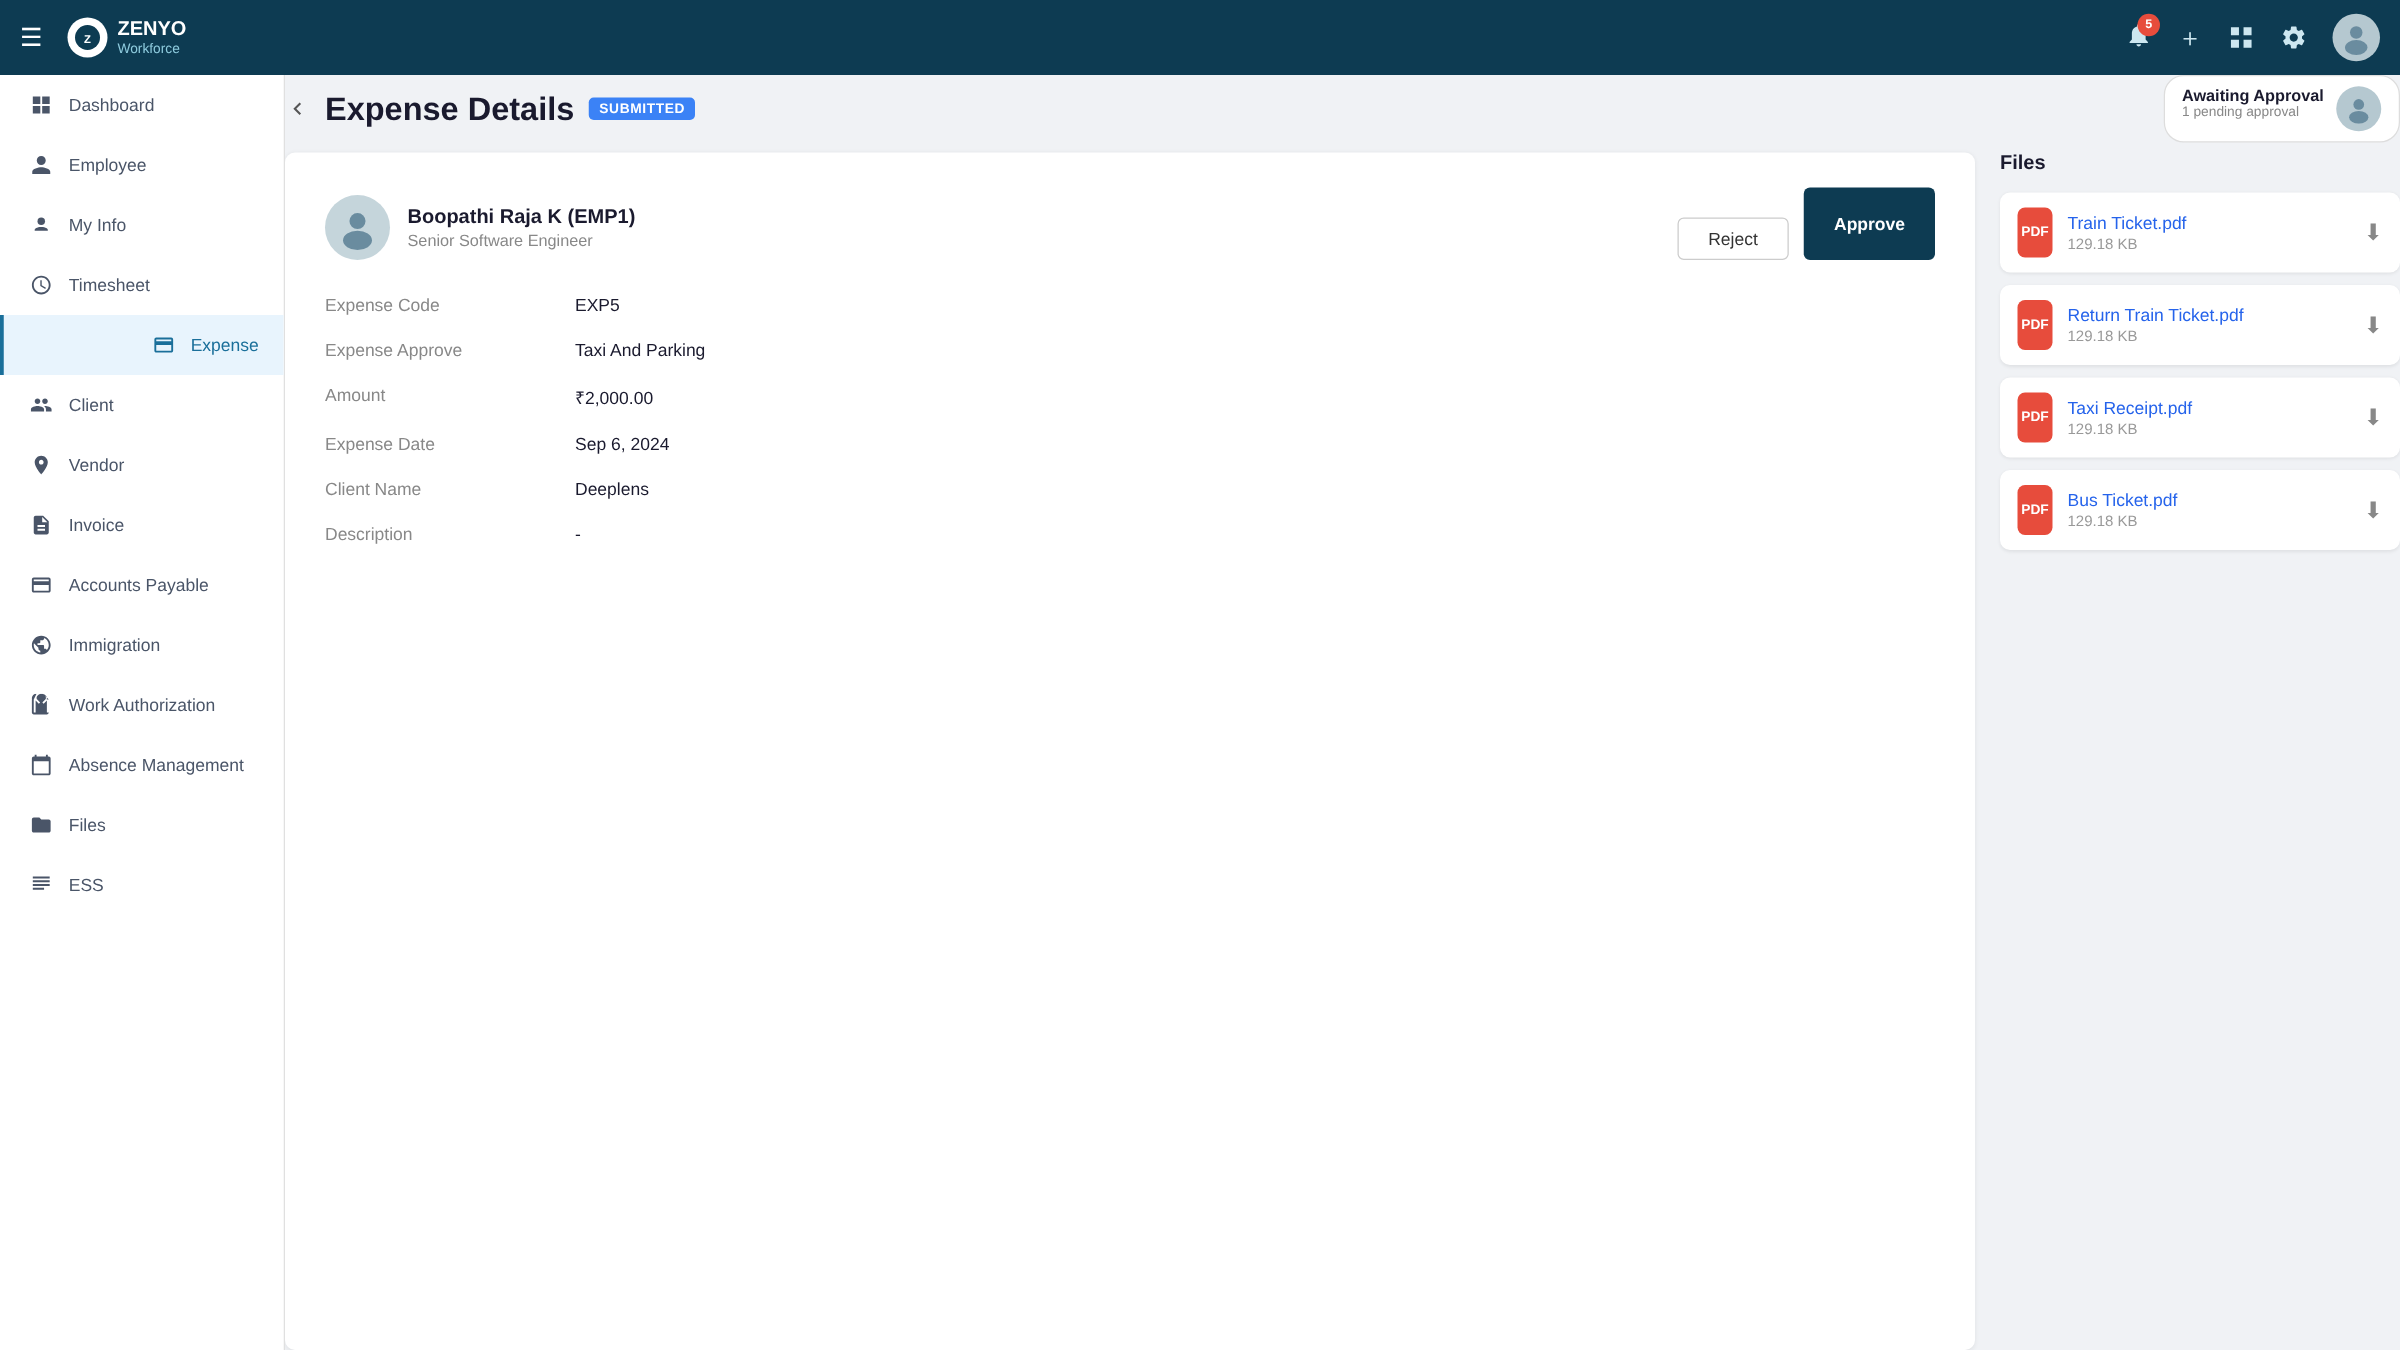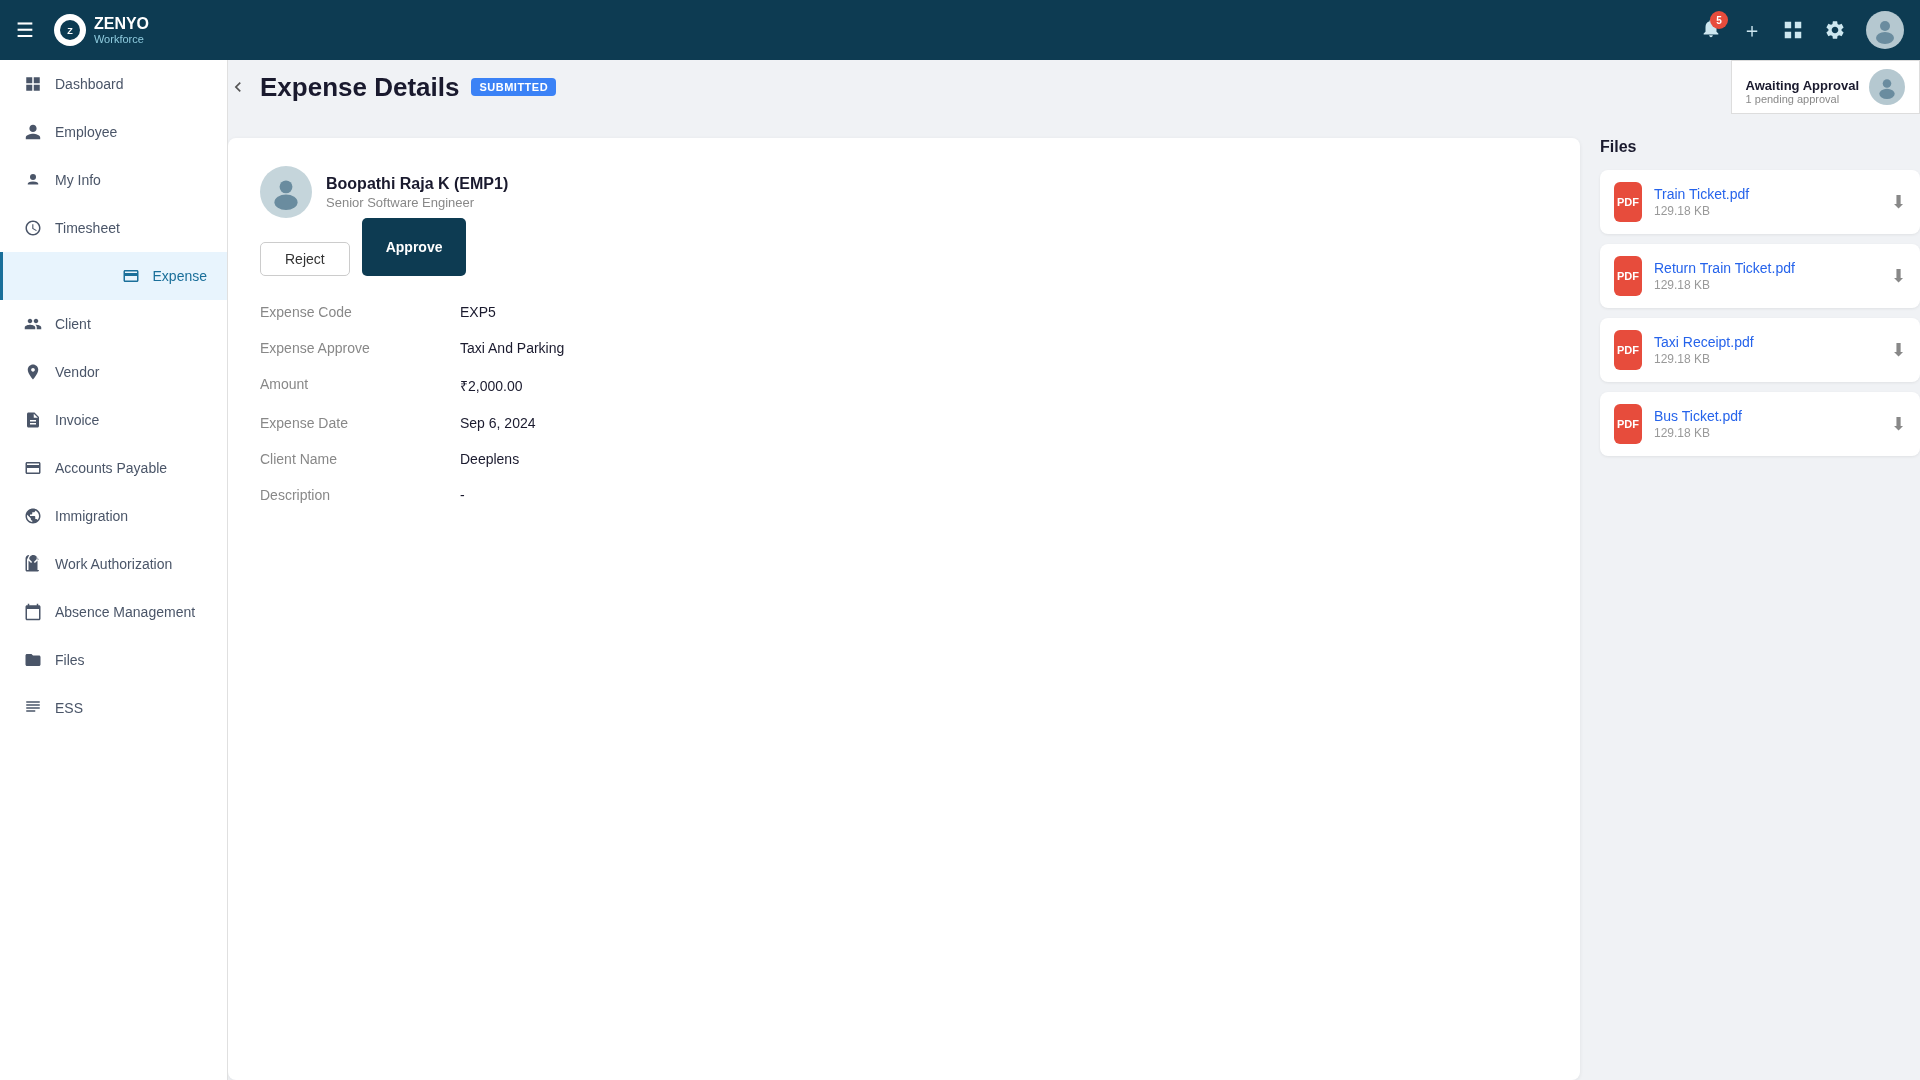--- a/index.html
+++ b/index.html
@@ -125,21 +125,20 @@
     .sidebar::-webkit-scrollbar { width: 8px; }
     .sidebar::-webkit-scrollbar-track { background: #f0f0f0; }
     .sidebar::-webkit-scrollbar-thumb { background: #bbb; border-radius: 4px; }
 
     
     .main {
       flex: 1;
       overflow-y: auto;
       display: flex;
       flex-direction: column;
-      gap: 16px;
     }
 
     
     .page-header {
       display: flex;
       align-items: center;
       justify-content: space-between;
       margin-bottom: 8px;
     }
     .page-header-left {
@@ -165,24 +164,24 @@
       background: #3b82f6;
       color: #fff;
       font-size: 11px;
       font-weight: 700;
       border-radius: 4px;
       padding: 3px 8px;
       letter-spacing: 0.5px;
     }
     .awaiting-approval-box {
       display: flex;
-      align-items: flex-end;
+      align-items: flex-start;
       gap: 10px;
       border: 1px solid #ddd;
-      border-radius: 0;
+      border-radius: 16px;
       padding: 8px 14px;
       background: #fff;
     }
     .awaiting-text {
       font-size: 13px;
       font-weight: 600;
       color: #1a1a2e;
     }
     .pending-text {
       font-size: 11px;
@@ -208,24 +207,23 @@
     
     .expense-card {
       flex: 1;
       background: #fff;
       border-radius: 8px;
       padding: 28px 32px;
       box-shadow: 0 1px 4px rgba(0,0,0,0.07);
     }
     .employee-header {
       display: flex;
-      align-items: flex-start;
+      align-items: flex-end;
       justify-content: space-between;
       margin-bottom: 28px;
-      flex-direction: column;
     }
     .employee-info {
       display: flex;
       align-items: center;
       gap: 14px;
     }
     .emp-avatar {
       width: 52px;
       height: 52px;
       border-radius: 50%;

